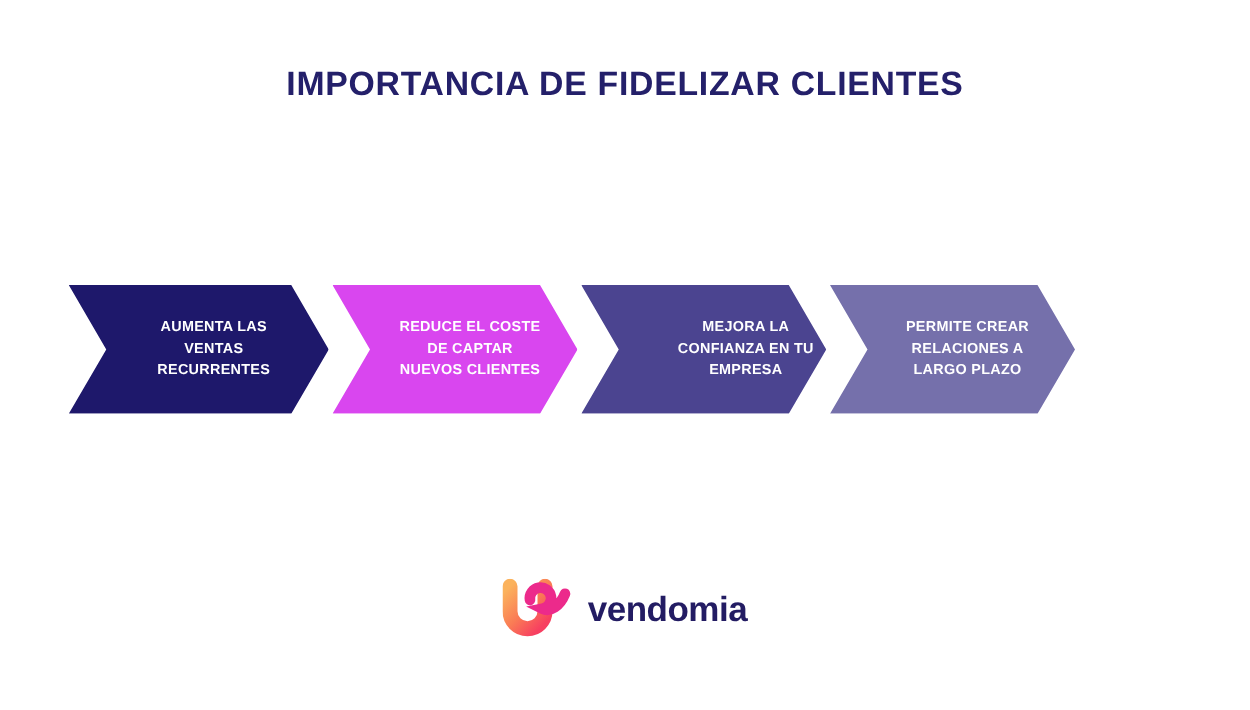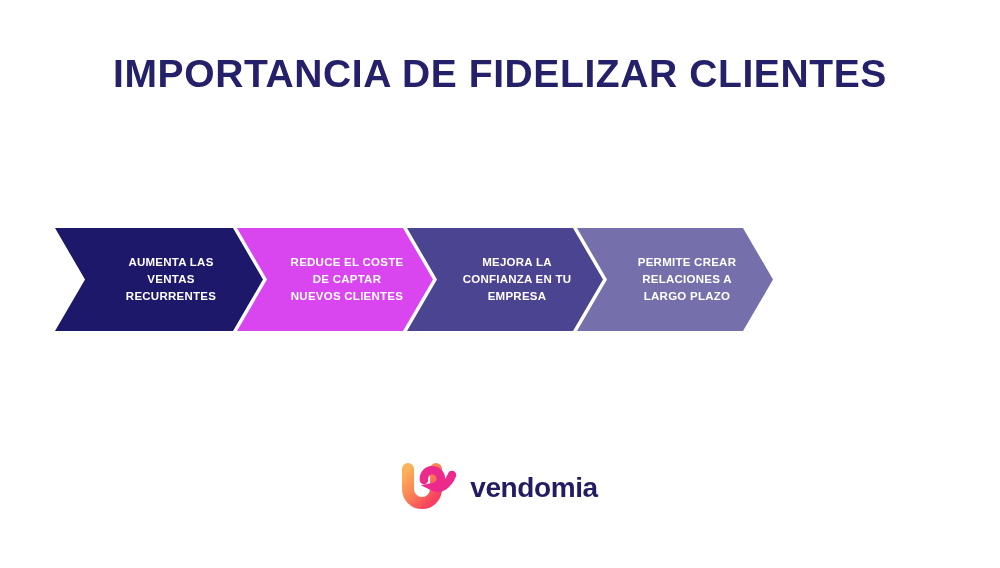--- a/index.html
+++ b/index.html
@@ -19,37 +19,38 @@
   
   .title-wrap {
     position: absolute;
     top: 52px;
     left: 0;
     width: 1000px;
     text-align: center;
   }
 
   .page-title {
-    font-size: 39px;
+    font-size: 27px;
     font-weight: bold;
     letter-spacing: 0.6px;
     color: #24206a;
     font-family: "Liberation Sans", sans-serif;
     white-space: nowrap;
   }
 
   
   .chevron-band {
     position: absolute;
     top: 228px;
     left: 55px;
     width: 890px;
     height: 103px;
     display: flex;
     align-items: stretch;
+    gap: 29px;
   }
 
   .chevron {
     position: relative;
     height: 103px;
     display: flex;
     align-items: center;
     justify-content: center;
     margin-right: -26px;
     -webkit-clip-path: polygon(0 0, calc(100% - 30px) 0, 100% 50%, calc(100% - 30px) 100%, 0 100%, 30px 50%);
@@ -118,21 +119,21 @@
 VENTAS
 RECURRENTES</span>
   </div>
 
   <div class="chevron chev-2" style="background:#d946ef;">
     <span class="chevron-label">REDUCE EL COSTE
 DE CAPTAR
 NUEVOS CLIENTES</span>
   </div>
 
-  <div class="chevron chev-3" style="background:#4b4490;">
+  <div class="chevron chev-3" style="background:#4b4490;justify-content:flex-end;">
     <span class="chevron-label">MEJORA LA
 CONFIANZA EN TU
 EMPRESA</span>
   </div>
 
 
   <div class="chevron chev-5" style="background:#7570ab;">
     <span class="chevron-label">PERMITE CREAR
 RELACIONES A
 LARGO PLAZO</span>

